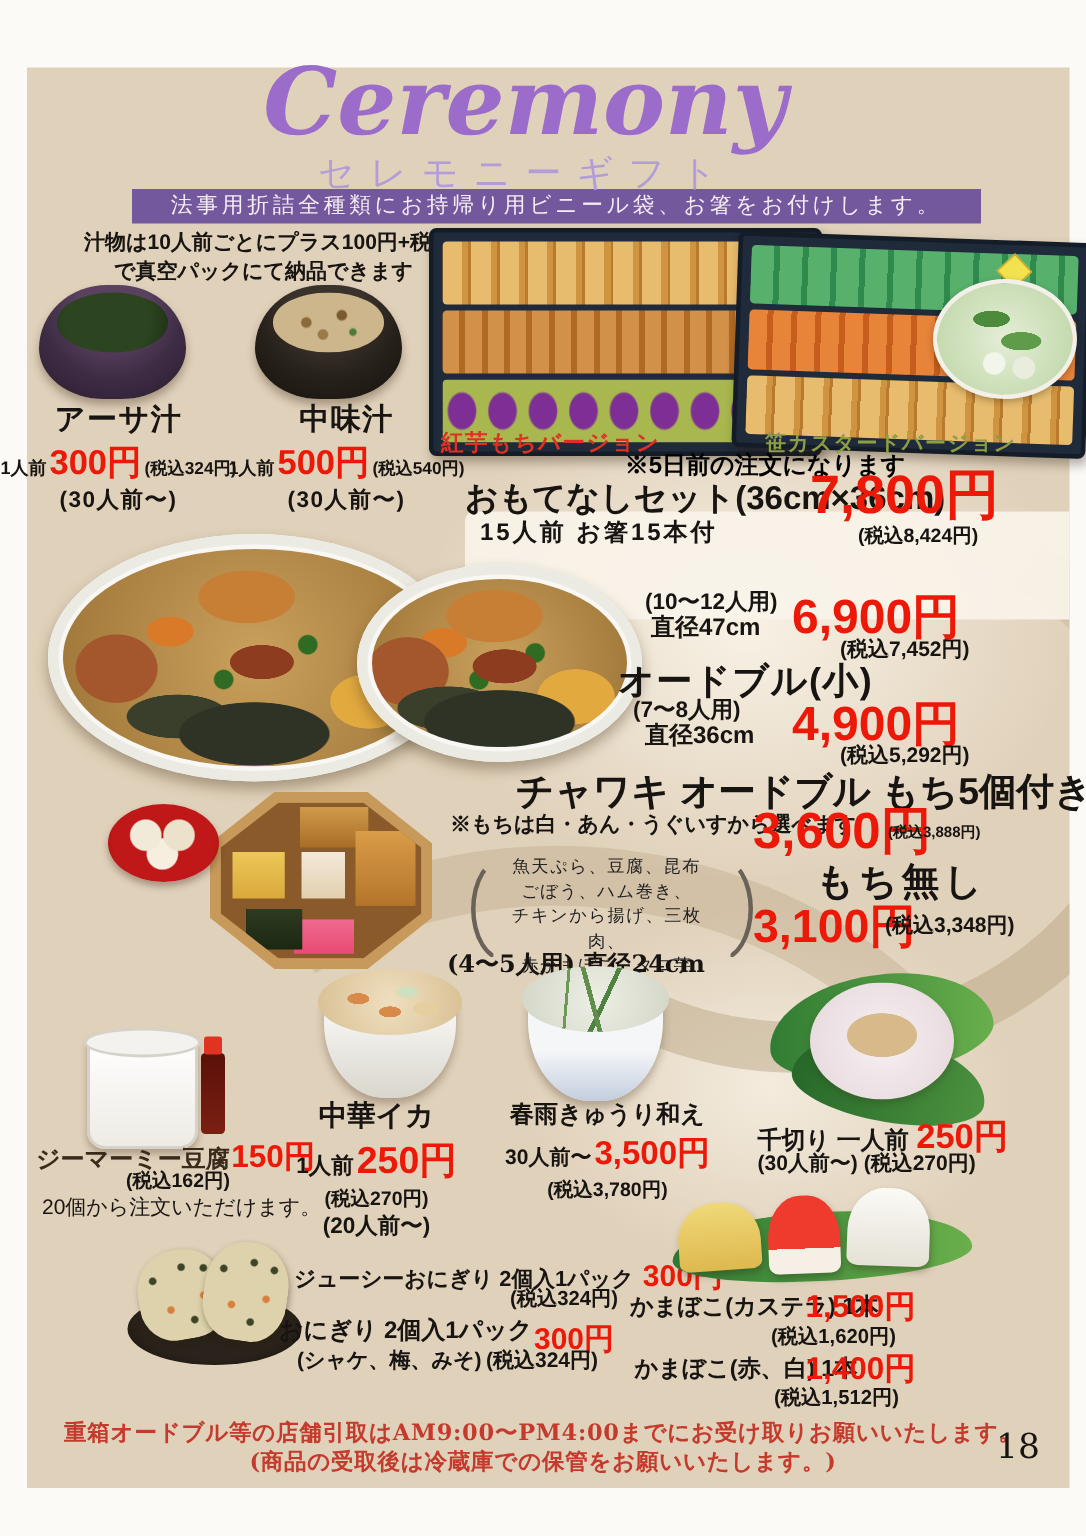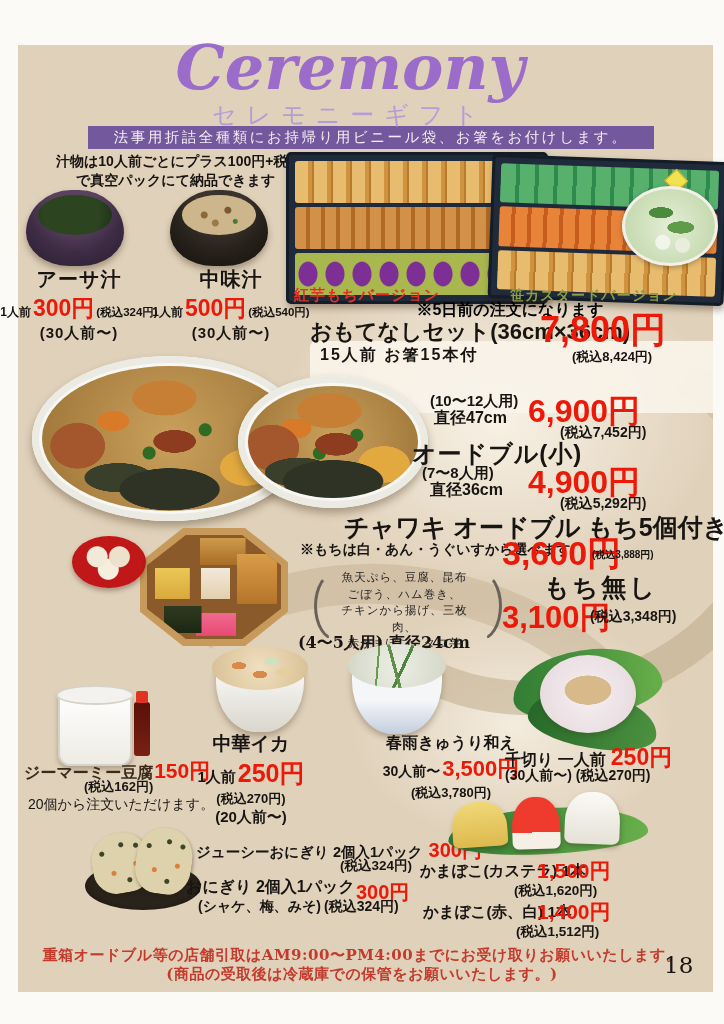--- a/index.html
+++ b/index.html
@@ -171,21 +171,21 @@
 
   
   .item-name{font-size:19px;font-weight:700;}
   .small-tax{font-size:13px;font-weight:700;}
   .jimami-line{left:24px;top:757px;display:flex;align-items:baseline;gap:1px;white-space:nowrap;}
   .jimami-name{font-size:16px;font-weight:700;color:#3a2a1a;}
   .jimami-price{font-size:21px;font-weight:700;}
   .jimami-tax{left:84px;top:778px;}
   .jimami-note{left:28px;top:796px;font-size:14px;font-weight:400;}
   .ika-block{left:192px;top:731px;width:118px;text-align:center;}
-  .harusame-block{left:340px;top:733px;width:130px;text-align:center;margin-left:46px;}
+  .harusame-block{left:340px;top:733px;width:130px;text-align:center;}
   .sengiri-line1{left:505px;top:742px;display:flex;align-items:baseline;gap:5px;white-space:nowrap;}
   .sengiri-line2{left:505px;top:767px;font-size:14px;font-weight:700;white-space:nowrap;}
   .oni-line1{left:196px;top:837px;display:flex;align-items:baseline;gap:6px;white-space:nowrap;}
   .oni-label{font-size:14.5px;font-weight:700;}
   .oni-price{font-size:20px;font-weight:700;}
   .oni-tax1{left:340px;top:857px;font-size:13.5px;font-weight:700;}
   .oni-label2{left:186px;top:877px;font-size:16px;font-weight:700;}
   .oni-price2{left:356px;top:879px;font-size:20px;font-weight:700;}
   .oni-line3{left:198px;top:898px;display:flex;align-items:baseline;gap:3px;white-space:nowrap;
     font-size:14px;font-weight:700;}

